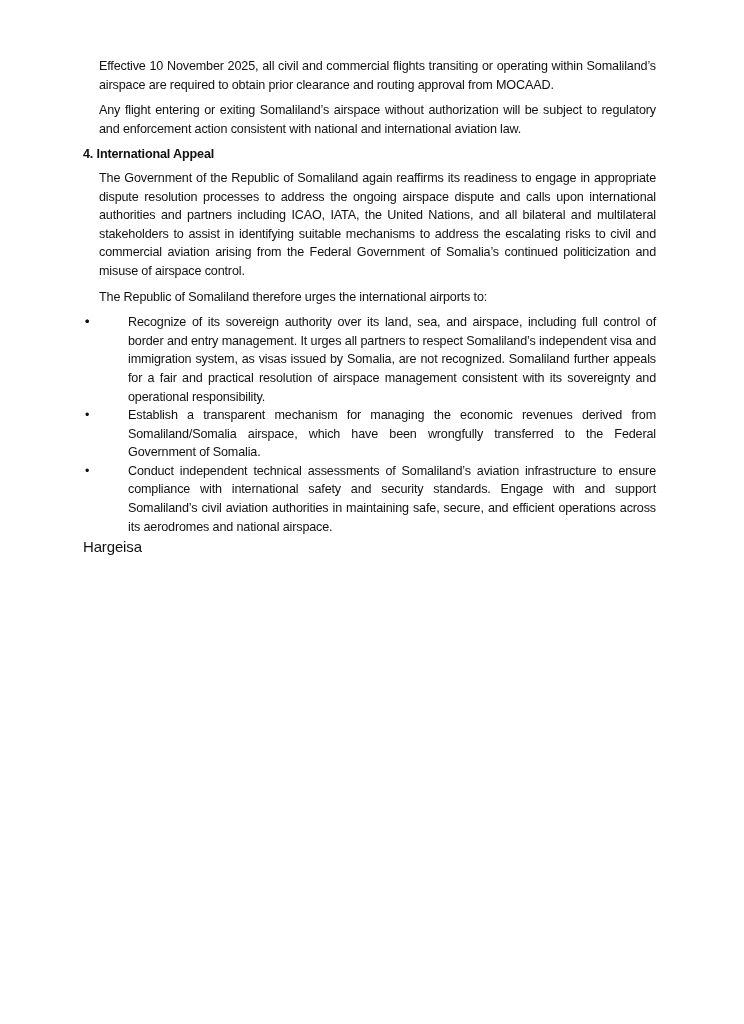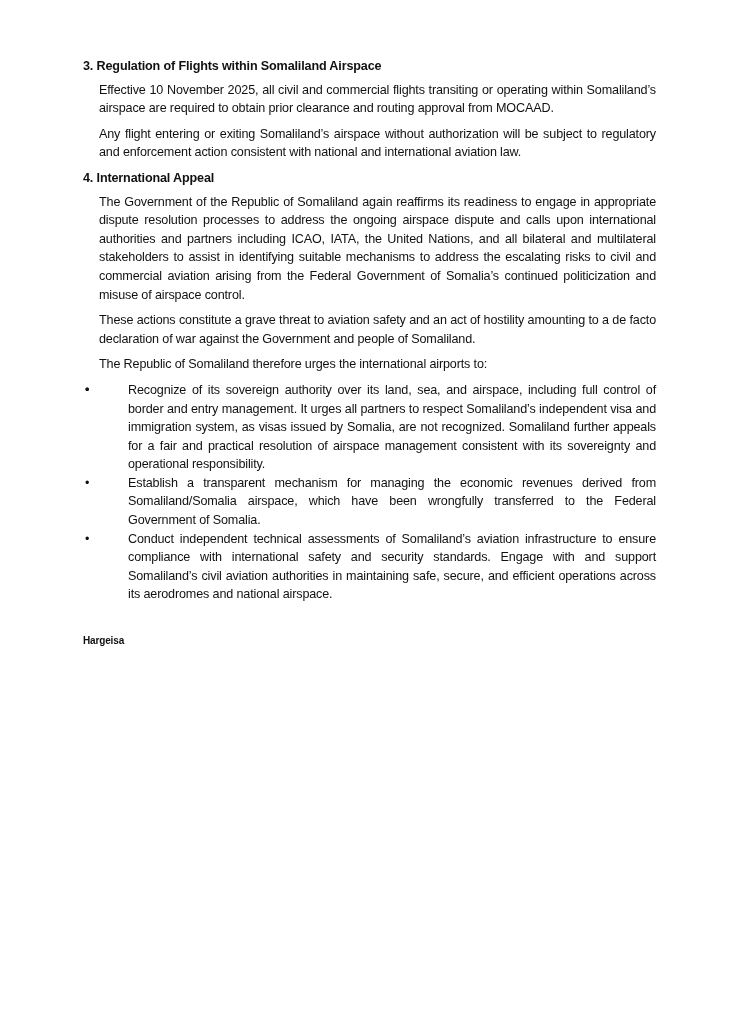--- a/index.html
+++ b/index.html
@@ -43,41 +43,38 @@
       position: relative;
       padding-left: 45px;
       text-align: justify;
     }
     ul.bullets li .bullet {
       position: absolute;
       left: 2px;
       top: 0;
     }
     .signoff {
-      margin-top: 26px;
-      font-weight: bold;
-      font-size: 10px;
+      font-weight: normal;
+      font-size: 15px;
       line-height: 21px;
     }
   </style>
 </head>
 <body>
 
 <div class="page">
 
   <section>
-    <div class="heading">3. Regulation of Flights within Somaliland Airspace</div>
     <p>Effective 10 November 2025, all civil and commercial flights transiting or operating within Somaliland’s airspace are required to obtain prior clearance and routing approval from MOCAAD.</p>
     <p>Any flight entering or exiting Somaliland’s airspace without authorization will be subject to regulatory and enforcement action consistent with national and international aviation law.</p>
   </section>
 
   <section class="section-4">
     <div class="heading">4. International Appeal</div>
     <p>The Government of the Republic of Somaliland again reaffirms its readiness to engage in appropriate dispute resolution processes to address the ongoing airspace dispute and calls upon international authorities and partners including ICAO, IATA, the United Nations, and all bilateral and multilateral stakeholders to assist in identifying suitable mechanisms to address the escalating risks to civil and commercial aviation arising from the Federal Government of Somalia’s continued politicization and misuse of airspace control.</p>
-    <p>These actions constitute a grave threat to aviation safety and an act of hostility amounting to a de facto declaration of war against the Government and people of Somaliland.</p>
     <p>The Republic of Somaliland therefore urges the international airports to:</p>
 
     <ul class="bullets">
       <li>
         <span class="bullet">•</span>
       </li>
       <li>
         <span class="bullet">•</span>
         <span>Recognize of its sovereign authority over its land, sea, and airspace, including full control of border and entry management. It urges all partners to respect Somaliland’s independent visa and immigration system, as visas issued by Somalia, are not recognized. Somaliland further appeals for a fair and practical resolution of airspace management consistent with its sovereignty and operational responsibility.</span>
       </li>

